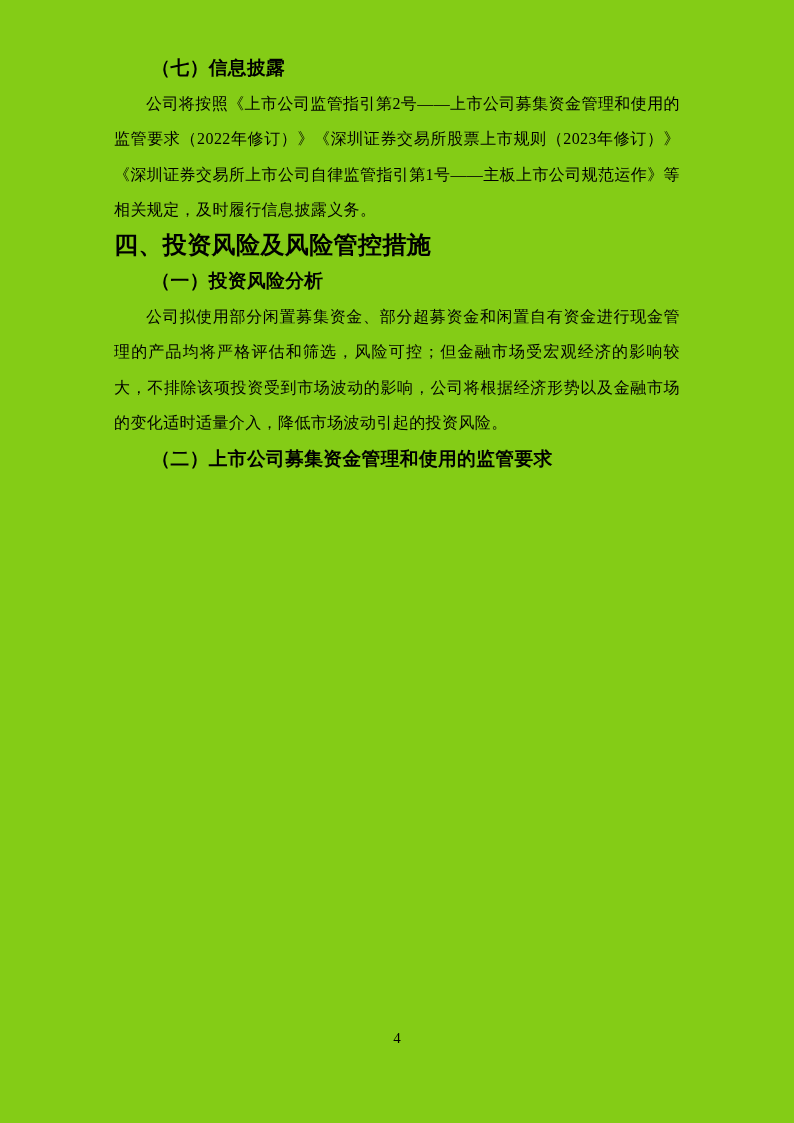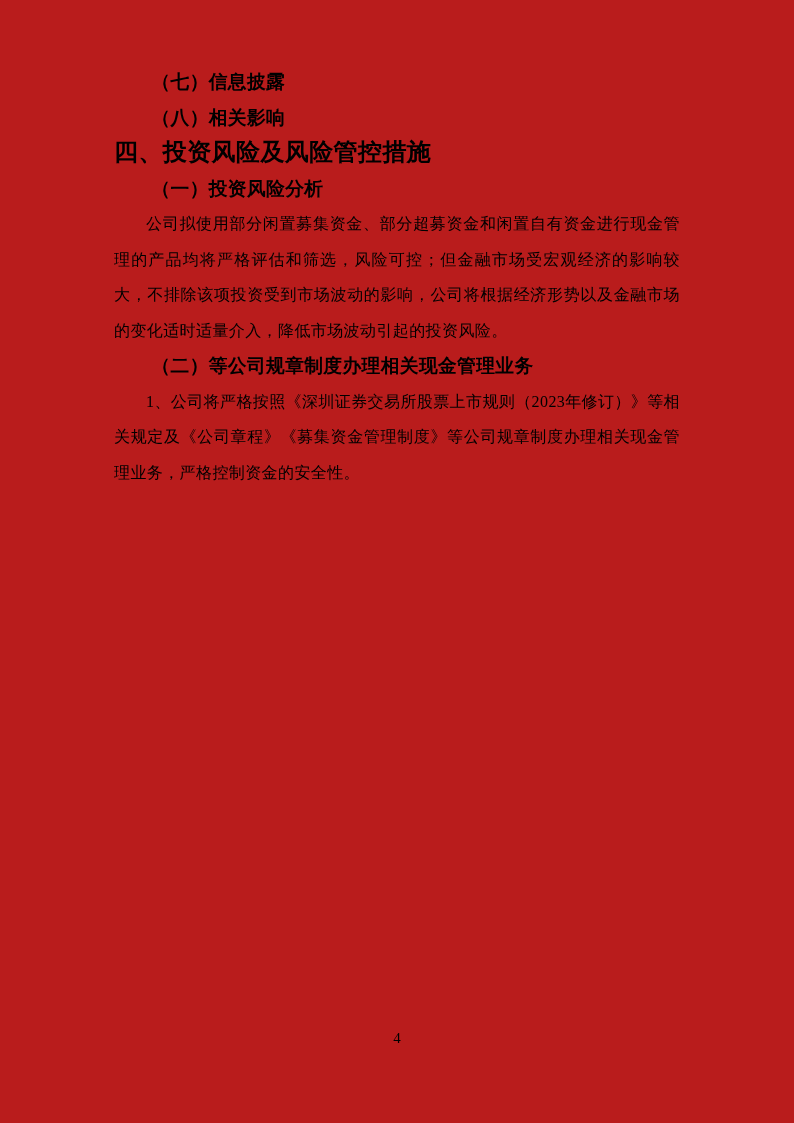--- a/index.html
+++ b/index.html
@@ -5,25 +5,25 @@
   html, body {
     margin: 0;
     padding: 0;
     background: #ffffff;
   }
   .page {
     position: relative;
     width: 794px;
     height: 1123px;
     margin: 0 auto;
-    background: #b91c1c;
+    background: #84cc16;
     color: #000000;
     font-family: "Liberation Serif", "DejaVu Serif", serif;
     box-sizing: border-box;
-    padding: 64px 114px 0 114px;
+    padding: 50px 114px 0 114px;
     font-size: 16px;
     line-height: 35.5px;
     overflow: hidden;
   }
   .para, .h1, .h2 {
     margin: 0;
     padding: 0;
     text-align: justify;
     letter-spacing: 0.4px;
   }
@@ -41,32 +41,31 @@
     letter-spacing: 0;
   }
 </style>
 </head>
 <body>
 
 <div class="page">
 
   <h3 class="h2">（七）信息披露</h3>
 
+  <p class="para">公司将按照《上市公司监管指引第2号——上市公司募集资金管理和使用的监管要求（2022年修订）》《深圳证券交易所股票上市规则（2023年修订）》《深圳证券交易所上市公司自律监管指引第1号——主板上市公司规范运作》等相关规定，及时履行信息披露义务。</p>
 
-  <h3 class="h2">（八）相关影响</h3>
 
 
   <h2 class="h1">四、投资风险及风险管控措施</h2>
 
   <h3 class="h2">（一）投资风险分析</h3>
 
   <p class="para">公司拟使用部分闲置募集资金、部分超募资金和闲置自有资金进行现金管理的产品均将严格评估和筛选，风险可控；但金融市场受宏观经济的影响较大，不排除该项投资受到市场波动的影响，公司将根据经济形势以及金融市场的变化适时适量介入，降低市场波动引起的投资风险。</p>
 
-  <h3 class="h2">（二）等公司规章制度办理相关现金管理业务</h3>
+  <h3 class="h2">（二）上市公司募集资金管理和使用的监管要求</h3>
 
-  <p class="para">1、公司将严格按照《深圳证券交易所股票上市规则（2023年修订）》等相关规定及《公司章程》《募集资金管理制度》等公司规章制度办理相关现金管理业务，严格控制资金的安全性。</p>
 
 
 
 
   <div class="footer">4</div>
 
 </div>
 
 </body></html>

